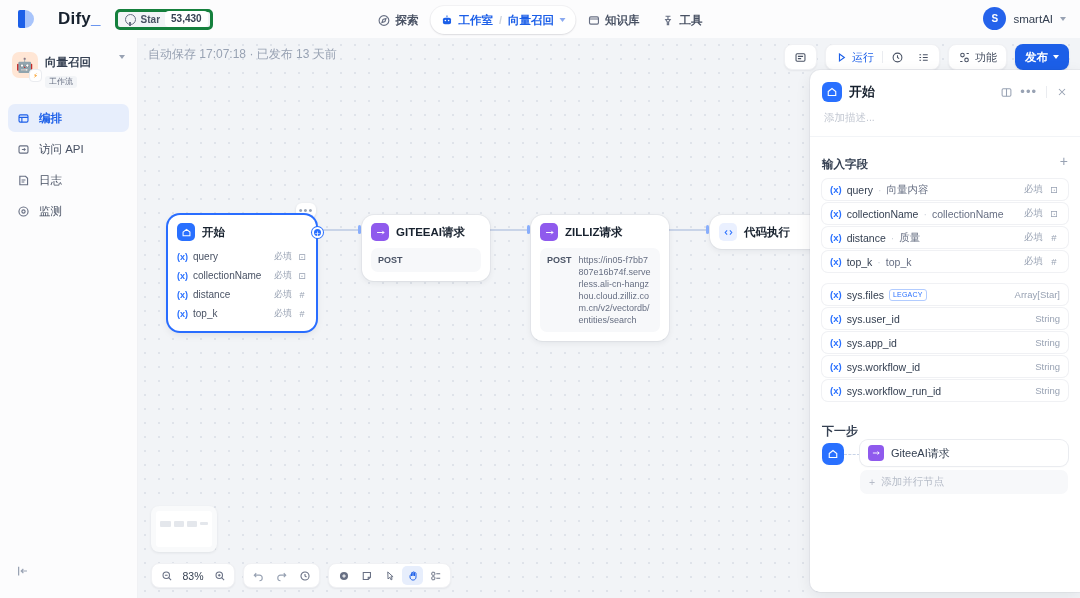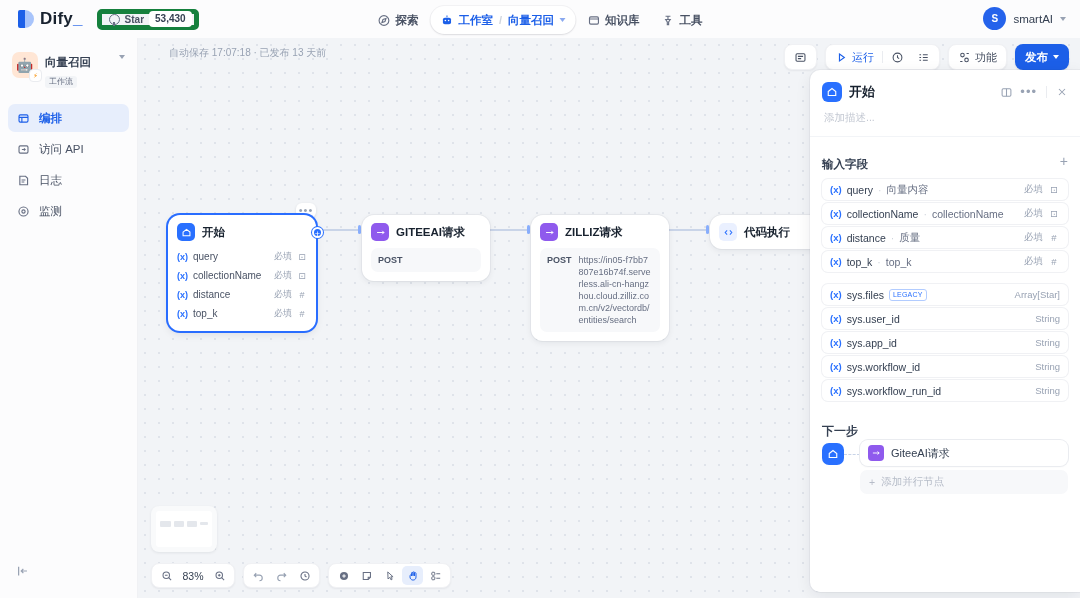--- a/index.html
+++ b/index.html
@@ -9,31 +9,31 @@
     background: #f2f4f7; color: #354052; overflow: hidden;
   }
   .app { position: relative; width: 1080px; height: 598px; }
 
   
   .topbar {
     position: absolute; top: 0; left: 0; width: 1080px; height: 38px;
     background: #fcfcfd; display: flex; align-items: center;
     padding: 0 10px; z-index: 40;
   }
-  .brand { display: flex; align-items: center; gap: 6px; padding-left: 8px; }
+  .brand { display: flex; align-items: center; gap: 24px; padding-left: 8px; }
   .brand-logo { width: 16px; height: 18px; position: relative; }
   .brand-logo i { position:absolute; display:block; border-radius:2px 0 0 2px; }
   .brand-logo i.a { left:0; top:0; width:7px; height:18px; background:#1c5fe8; border-radius:2px 0 0 2px;}
   .brand-logo i.b { left:7px; top:0; width:9px; height:18px; background:#a8c4fb; border-radius:0 9px 9px 0;}
   .brand-name { font-size: 17px; font-weight: 700; letter-spacing: .2px; color: #18222f; }
   .brand-name .u { color: #1c5fe8; }
   .star-chip {
     display: flex; align-items: center; gap: 5px; margin-left: 14px;
     height: 21px; padding: 0 2px 0 7px; background: #f2f4f7;
-    border: 5px solid #15803d; border-radius: 5px;
+    border: 3px solid #15803d; border-radius: 5px;
   }
   .star-chip .gh { width: 11px; height: 11px; border: 1.6px solid #676f83; border-radius: 50%; position: relative; }
   .star-chip .gh::after { content:''; position:absolute; left:3px; top:7px; width:2px; height:4px; background:#676f83; }
   .star-chip .lbl { font-size: 10px; color: #495264; font-weight: 600; }
   .star-chip .cnt {
     font-size: 10px; color: #354052; font-weight: 600;
     background: #fff; border-radius: 4px; padding: 3px 6px; line-height: 1;
   }
 
   .nav-center {
@@ -92,21 +92,21 @@
   .collapse-btn { margin-top:auto; padding:6px 8px; cursor:pointer; }
 
   
   .canvas {
     position:absolute; left:138px; top:38px; width:942px; height:560px;
     background-color:#f2f4f7;
     background-image: radial-gradient(circle, #dfe3ea 1px, transparent 1px);
     background-size: 14px 14px; overflow:hidden;
   }
   .autosave {
-    position:absolute; left:10px; top:8px; font-size:10px; color:#98a2b3; z-index: 5; margin-left: 21px;
+    position:absolute; left:10px; top:8px; font-size:12px; color:#98a2b3; z-index: 5;
   }
   .toolbar-right {
     position:absolute; right:11px; top:6px; display:flex; align-items:center; gap:8px; z-index: 5;
   }
   .tb-group {
     display:flex; align-items:center; background:#fff; border:1px solid #f0f1f4;
     border-radius:8px; box-shadow:0 1px 2px rgba(16,24,40,.06); height:26px; padding:0 4px; gap:3px;
   }
   .tb-btn { display:flex; align-items:center; gap:4px; padding:0 5px; height:20px; border-radius:5px;
             font-size:11px; color:#495264; cursor:pointer; }

